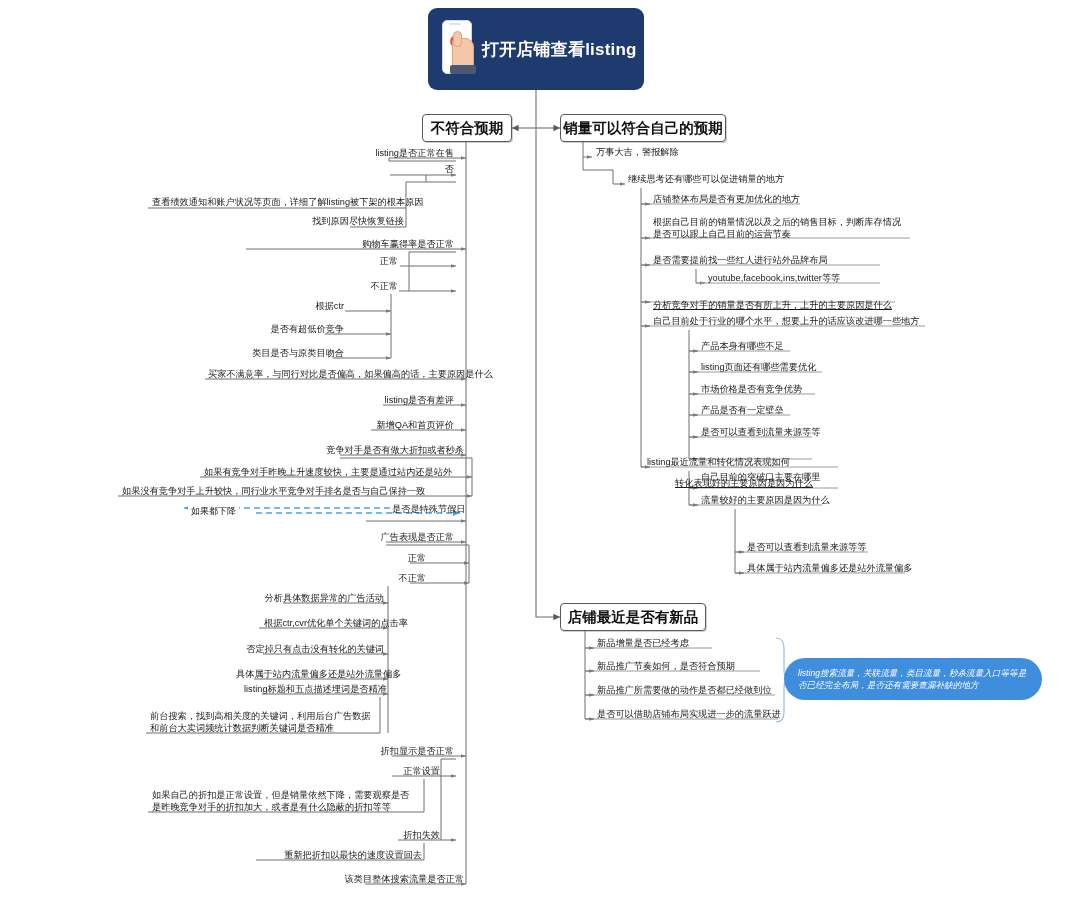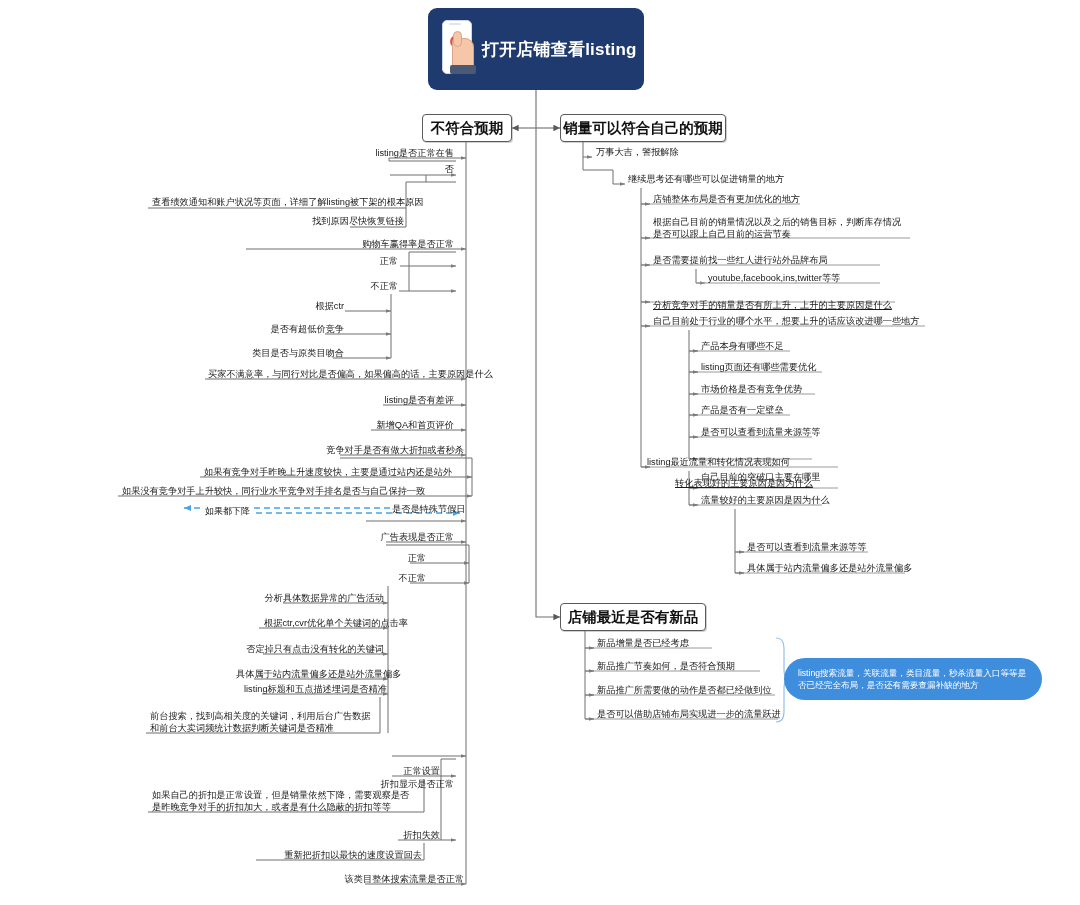--- a/index.html
+++ b/index.html
@@ -123,21 +123,21 @@
     width:258px;height:42px;
     background:#3f8ede;
     border-radius:21px;
     color:#ffffff;
     font-size:8.6px;
     line-height:12px;
     box-sizing:border-box;
     padding:9px 14px;
     text-align:left;
   }
-  .callout span{display:block;}
+  .callout span{display:block;font-style:italic;}
 
   .dashed-label{
     position:absolute;
     font-size:9px;
     color:#1a1a1a;
     background:#ffffff;
     padding:0 3px;
     white-space:nowrap;
   }
 </style>
@@ -387,21 +387,21 @@
   <div class="node r" style="left:388px;top:573px;width:40px;">不正常</div>
 
   <div class="node r" style="left:262px;top:593px;width:124px;">分析具体数据异常的广告活动</div>
   <div class="node r" style="left:238px;top:618px;width:148px;margin-left:24px;">根据ctr,cvr优化单个关键词的点击率</div>
   <div class="node r" style="left:242px;top:644px;width:144px;">否定掉只有点击没有转化的关键词</div>
   <div class="node r" style="left:234px;top:669px;width:152px;">具体属于站内流量偏多还是站外流量偏多</div>
   <div class="node r" style="left:242px;top:684px;width:144px;">listing标题和五点描述埋词是否精准</div>
   <div class="node l" style="left:148px;top:710px;width:240px;line-height:12px;">前台搜索，找到高相关度的关键词，利用后台广告数据
 和前台大卖词频统计数据判断关键词是否精准</div>
 
-  <div class="node r" style="left:338px;top:746px;width:118px;margin-top:33px;">折扣显示是否正常</div>
+  <div class="node r" style="left:338px;top:746px;width:118px;">折扣显示是否正常</div>
   <div class="node r" style="left:380px;top:766px;width:62px;">正常设置</div>
   <div class="node l" style="left:150px;top:789px;width:276px;line-height:12px;">如果自己的折扣是正常设置，但是销量依然下降，需要观察是否
 是昨晚竞争对手的折扣加大，或者是有什么隐蔽的折扣等等</div>
   <div class="node r" style="left:386px;top:830px;width:56px;">折扣失效</div>
   <div class="node r" style="left:258px;top:850px;width:166px;">重新把折扣以最快的速度设置回去</div>
   <div class="node r" style="left:336px;top:874px;width:130px;">该类目整体搜索流量是否正常</div>
 
   <div class="node l" style="left:594px;top:147px;width:120px;">万事大吉，警报解除</div>
   <div class="node l" style="left:626px;top:174px;width:180px;">继续思考还有哪些可以促进销量的地方</div>
   <div class="node l" style="left:651px;top:194px;width:170px;">店铺整体布局是否有更加优化的地方</div>
@@ -428,15 +428,15 @@
   <div class="node l" style="left:595px;top:638px;width:130px;">新品增量是否已经考虑</div>
   <div class="node l" style="left:595px;top:661px;width:178px;">新品推广节奏如何，是否符合预期</div>
   <div class="node l" style="left:595px;top:685px;width:192px;">新品推广所需要做的动作是否都已经做到位</div>
   <div class="node l" style="left:595px;top:709px;width:196px;">是否可以借助店铺布局实现进一步的流量跃进</div>
 
   <div class="callout">
     <span>listing搜索流量，关联流量，类目流量，秒杀流量入口等等是</span>
     <span>否已经完全布局，是否还有需要查漏补缺的地方</span>
   </div>
 
-  <div class="dashed-label" style="left:202px;top:505px;">如果都下降</div>
+  <div class="dashed-label" style="left:188px;top:505px;">如果都下降</div>
 
 </div>
 
 </body></html>

